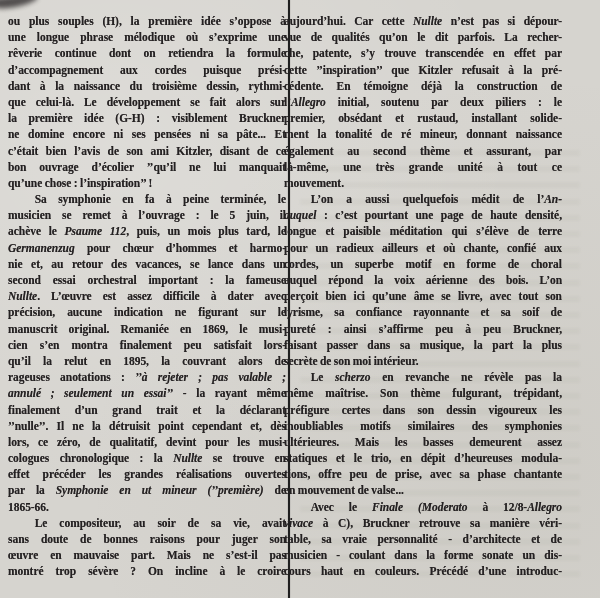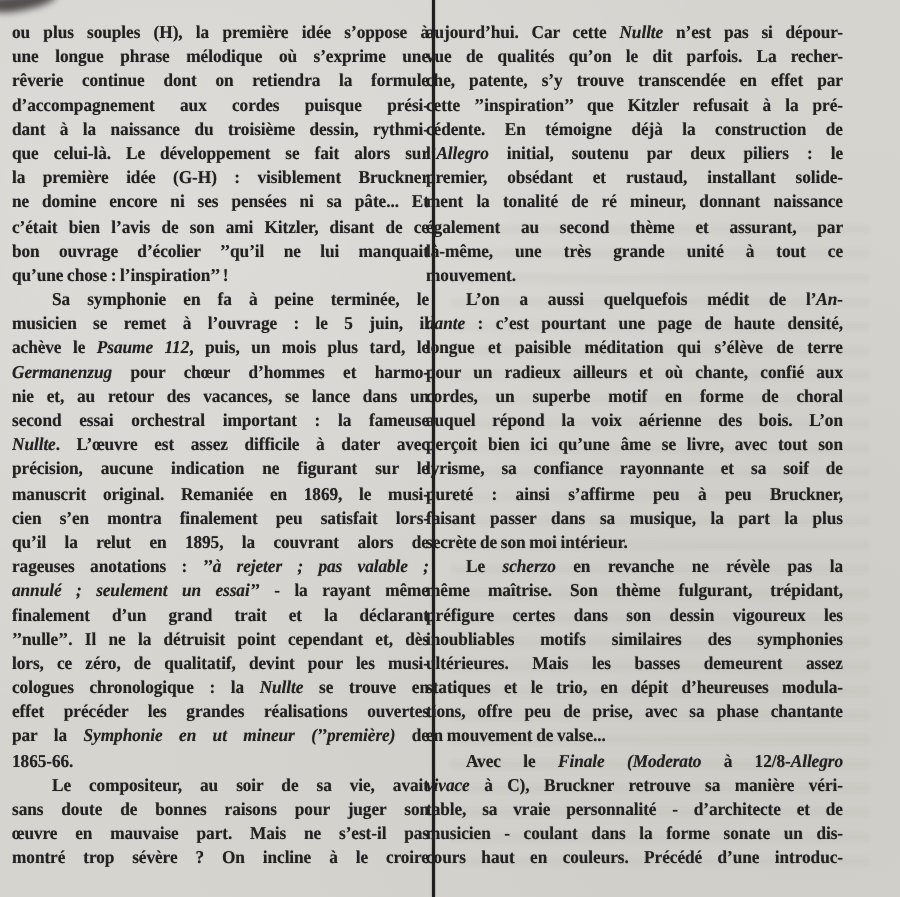--- a/index.html
+++ b/index.html
@@ -127,21 +127,21 @@
       <div class="line"><span>che, patente, s’y trouve transcendée en effet par</span></div>
       <div class="line"><span>cette ’’inspiration’’ que Kitzler refusait à la pré-</span></div>
       <div class="line"><span>cédente. En témoigne déjà la construction de</span></div>
       <div class="line"><span>l’</span><i>Allegro</i><span> initial, soutenu par deux piliers : le</span></div>
       <div class="line"><span>premier, obsédant et rustaud, installant solide-</span></div>
       <div class="line"><span>ment la tonalité de ré mineur, donnant naissance</span></div>
       <div class="line"><span>également au second thème et assurant, par</span></div>
       <div class="line"><span>là-même, une très grande unité à tout ce</span></div>
       <div class="line end"><span>mouvement.</span></div>
       <div class="line indent"><span>L’on a aussi quelquefois médit de l’</span><i>An-</i></div>
-      <div class="line"><i>dante</i><span> : c’est pourtant une page de haute densité,</span></div>
+      <div class="line"><i>auquel</i><span> : c’est pourtant une page de haute densité,</span></div>
       <div class="line"><span>longue et paisible méditation qui s’élève de terre</span></div>
       <div class="line"><span>pour un radieux ailleurs et où chante, confié aux</span></div>
       <div class="line"><span>cordes, un superbe motif en forme de choral</span></div>
       <div class="line"><span>auquel répond la voix aérienne des bois. L’on</span></div>
       <div class="line"><span>perçoit bien ici qu’une âme se livre, avec tout son</span></div>
       <div class="line"><span>lyrisme, sa confiance rayonnante et sa soif de</span></div>
       <div class="line"><span>pureté : ainsi s’affirme peu à peu Bruckner,</span></div>
       <div class="line"><span>faisant passer dans sa musique, la part la plus</span></div>
       <div class="line end"><span>secrète de son moi intérieur.</span></div>
       <div class="line indent"><span>Le </span><i>scherzo</i><span> en revanche ne révèle pas la</span></div>

